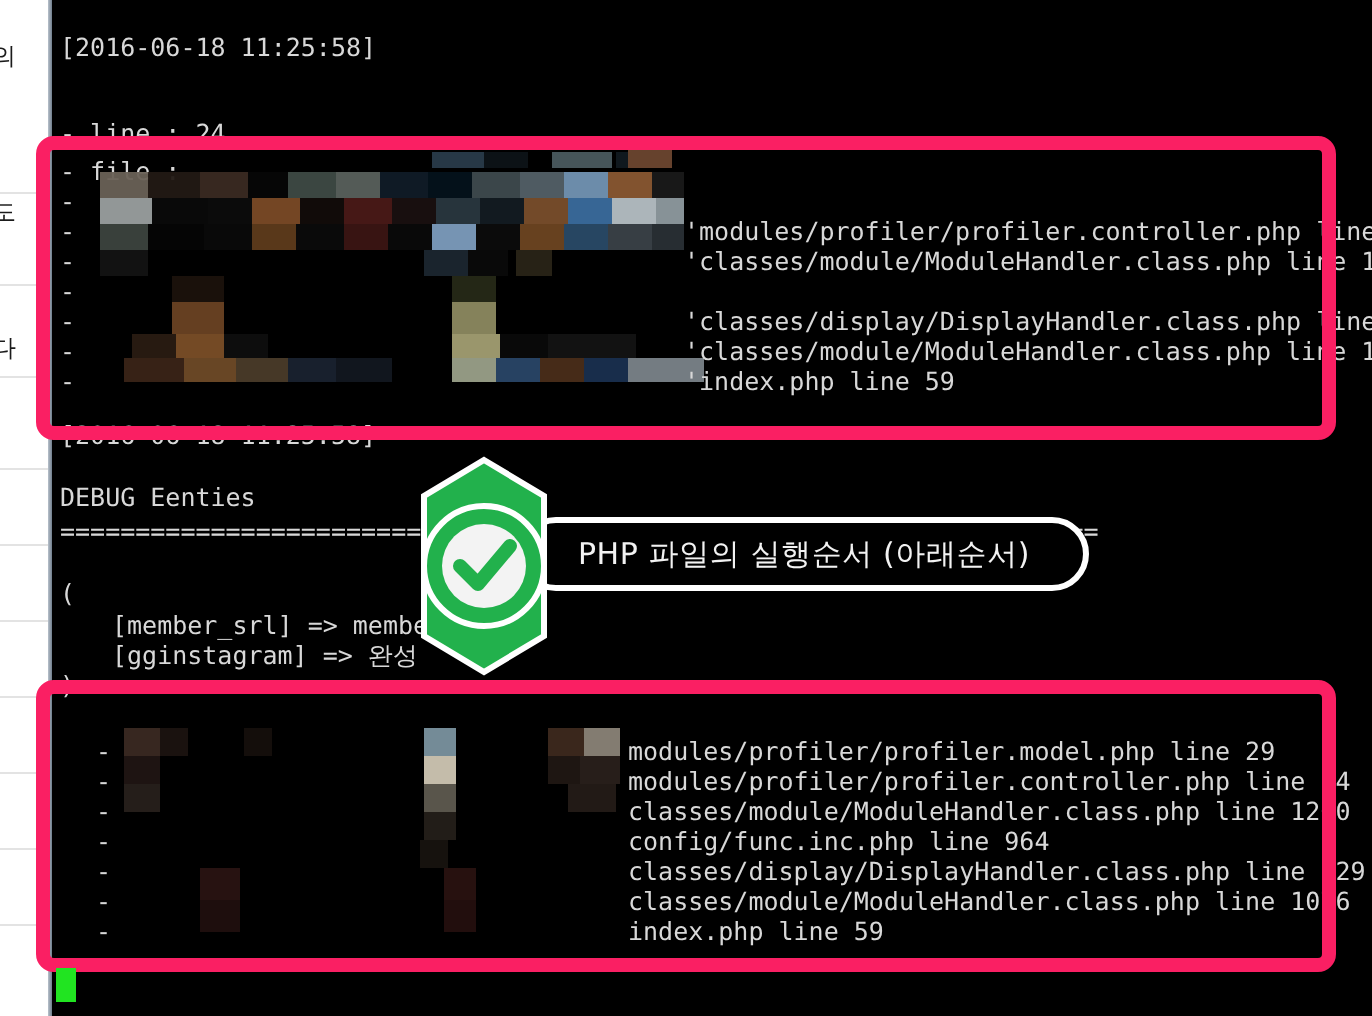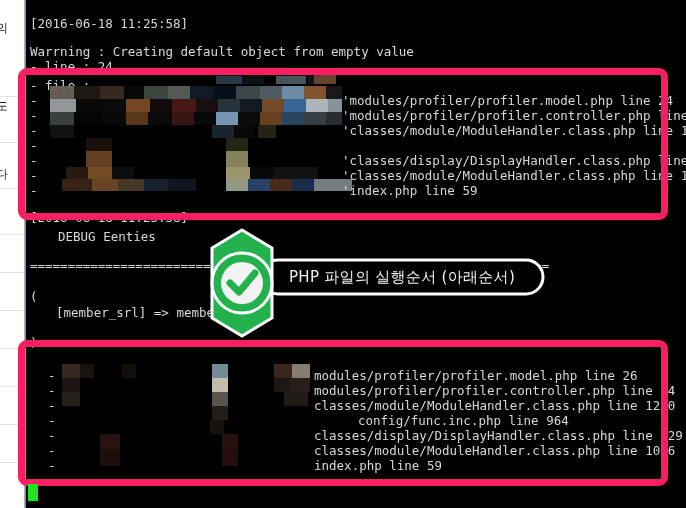--- a/index.html
+++ b/index.html
@@ -142,21 +142,20 @@
     <div class="rule" style="top:462px"></div>
     <div class="kr" style="top:20px">의 </div>
     <div class="kr" style="top:98px">도</div>
     <div class="kr" style="top:166px">다</div>
   </div>
   <div id="strip-edge"></div>
 
   <div id="console">
 
     <div class="line" style="left:4px; top:16px;">[2016-06-18 11:25:58]</div>
-    <div class="line" style="left:4px; top:44px;">Warrning : Creating default object from empty value</div>
     <div class="line" style="left:4px; top:59px;">- line : 24</div>
 
     <div class="line" style="left:4px; top:78px;">- file :</div>
 
     <div class="line" style="left:4px; top:93px;">-</div>
     <div class="line" style="left:4px; top:108px;">-</div>
     <div class="line" style="left:4px; top:123px;">-</div>
     <div class="line" style="left:4px; top:138px;">-</div>
     <div class="line" style="left:4px; top:153px;">-</div>
     <div class="line" style="left:4px; top:168px;">-</div>
@@ -226,33 +225,33 @@
       <div class="px" style="left:92px;top:179px;width:26px;height:12px;background:#4a3c2a;"></div>
       <div class="px" style="left:118px;top:179px;width:24px;height:12px;background:#1a2230;"></div>
       <div class="px" style="left:142px;top:179px;width:28px;height:12px;background:#121820;"></div>
       <div class="px" style="left:200px;top:179px;width:22px;height:12px;background:#9aa18a;"></div>
       <div class="px" style="left:222px;top:179px;width:22px;height:12px;background:#2a4668;"></div>
       <div class="px" style="left:244px;top:179px;width:22px;height:12px;background:#4a2e1a;"></div>
       <div class="px" style="left:266px;top:179px;width:22px;height:12px;background:#1a3050;"></div>
       <div class="px" style="left:288px;top:179px;width:38px;height:12px;background:#7b838a;"></div>
     </div>
 
-    <div class="line" style="left:316px; top:93px;">'modules/profiler/profiler.model.php line 24</div>
     <div class="line" style="left:316px; top:108px;">'modules/profiler/profiler.controller.php line 24</div>
     <div class="line" style="left:316px; top:123px;">'classes/module/ModuleHandler.class.php line 1260</div>
     <div class="line" style="left:316px; top:153px;">'classes/display/DisplayHandler.class.php line 129</div>
     <div class="line" style="left:316px; top:168px;">'classes/module/ModuleHandler.class.php line 1076</div>
     <div class="line" style="left:316px; top:183px;">'index.php line 59</div>
 
     <div class="line" style="left:4px; top:210px;">[2016-06-18 11:25:58]</div>
 
-    <div class="line" style="left:4px; top:229px;margin-left:28px;">DEBUG Eenties</div>
+    <div class="line" style="left:4px; top:241px;">DEBUG Eenties</div>
     <div class="line" style="left:4px; top:258px; letter-spacing:0px;">=====================================================================</div>
     <div class="line" style="left:4px; top:289px;">(</div>
     <div class="line" style="left:30px; top:305px;">[member_srl] =&gt; member</div>
+    <div class="line" style="left:30px; top:320px;">[gginstagram] =&gt; 완성</div>
     <div class="line" style="left:4px; top:335px;">)</div>
 
     <div class="line" style="left:22px; top:368px;">-</div>
     <div class="line" style="left:22px; top:383px;">-</div>
     <div class="line" style="left:22px; top:398px;">-</div>
     <div class="line" style="left:22px; top:413px;">-</div>
     <div class="line" style="left:22px; top:428px;">-</div>
     <div class="line" style="left:22px; top:443px;">-</div>
     <div class="line" style="left:22px; top:458px;">-</div>
 
@@ -271,24 +270,24 @@
       <div class="px" style="left:186px;top:392px;width:16px;height:14px;background:#5e5a50;"></div>
       <div class="px" style="left:258px;top:392px;width:24px;height:14px;background:#241c18;"></div>
       <div class="px" style="left:186px;top:406px;width:16px;height:14px;background:#241f1a;"></div>
       <div class="px" style="left:184px;top:420px;width:14px;height:14px;background:#18140f;"></div>
       <div class="px" style="left:74px;top:434px;width:20px;height:16px;background:#2a1412;"></div>
       <div class="px" style="left:196px;top:434px;width:16px;height:16px;background:#2a1210;"></div>
       <div class="px" style="left:74px;top:450px;width:20px;height:16px;background:#200f0e;"></div>
       <div class="px" style="left:196px;top:450px;width:16px;height:16px;background:#240f0e;"></div>
     </div>
 
-    <div class="line" style="left:288px; top:368px;">modules/profiler/profiler.model.php line 26</div>
+    <div class="line" style="left:288px; top:368px;">modules/profiler/profiler.model.php line 29</div>
     <div class="line" style="left:288px; top:383px;">modules/profiler/profiler.controller.php line 24</div>
     <div class="line" style="left:288px; top:398px;">classes/module/ModuleHandler.class.php line 1260</div>
-    <div class="line" style="left:288px; top:413px;margin-left:44px;">config/func.inc.php line 964</div>
+    <div class="line" style="left:288px; top:413px;">config/func.inc.php line 964</div>
     <div class="line" style="left:288px; top:428px;">classes/display/DisplayHandler.class.php line 129</div>
     <div class="line" style="left:288px; top:443px;">classes/module/ModuleHandler.class.php line 1076</div>
     <div class="line" style="left:288px; top:458px;">index.php line 59</div>
 
   </div>
 
   <div class="hl-box" style="left:18px; top:68px; width:650px; height:152px;"></div>
   <div class="hl-box" style="left:18px; top:340px; width:650px; height:146px;"></div>
 
   <div id="callout">

